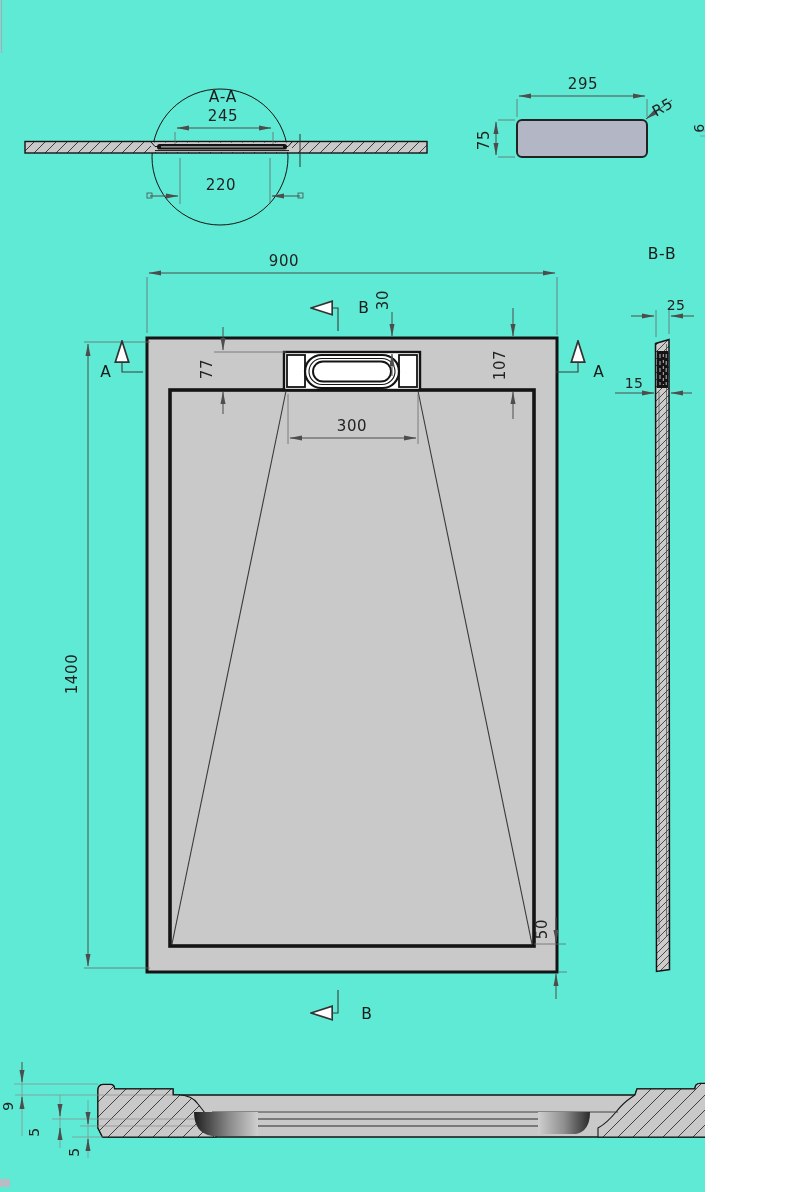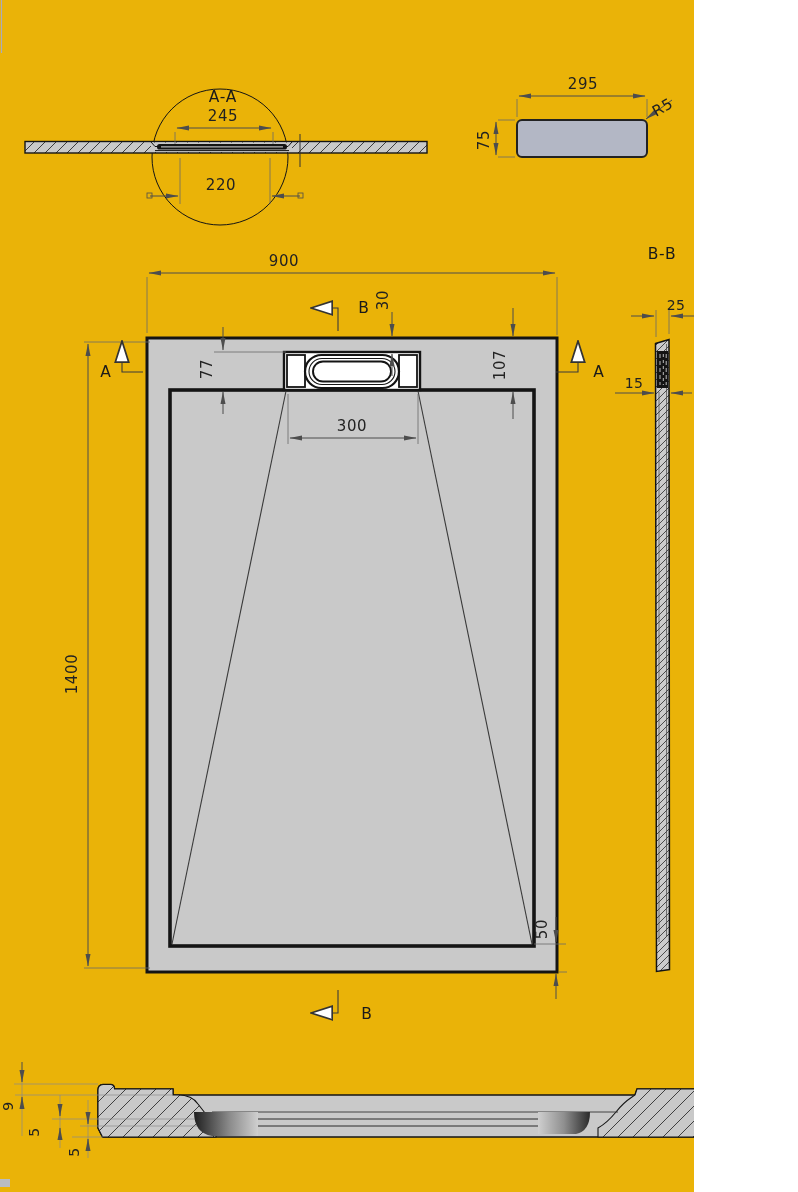--- a/index.html
+++ b/index.html
@@ -1,17 +1,17 @@
 <!DOCTYPE html>
 <html><head>
 <meta charset="utf-8">
 <style>
   html,body{margin:0;padding:0;background:#fff;}
-  #canvas{position:relative;width:694px;height:1192px;background:#eab308;overflow:hidden;
-          font-family:"DejaVu Sans",sans-serif;}
+  #canvas{position:relative;width:694px;height:1192px;background:#5eead4;overflow:hidden;
+          font-family:"DejaVu Sans",sans-serif;padding-left:11px;}
   svg{position:absolute;left:0;top:0;}
   .dim{font-family:"DejaVu Sans",sans-serif;font-size:15px;fill:#222;letter-spacing:0.6px;}
   .dim-sm{font-family:"DejaVu Sans",sans-serif;font-size:14px;fill:#222;letter-spacing:0.4px;}
   .lbl{font-family:"DejaVu Sans",sans-serif;font-size:15.5px;fill:#1a1a1a;letter-spacing:0.8px;}
   .dimline{stroke:#4d4d4d;stroke-width:1;fill:none;}
   .extline{stroke:#6a6a6a;stroke-width:0.8;fill:none;}
   .thinline{stroke:#8a8a8a;stroke-width:0.7;fill:none;}
   .outline{stroke:#141414;fill:none;}
   .secline{stroke:#3a3a3a;stroke-width:1.1;fill:none;}
 </style>

